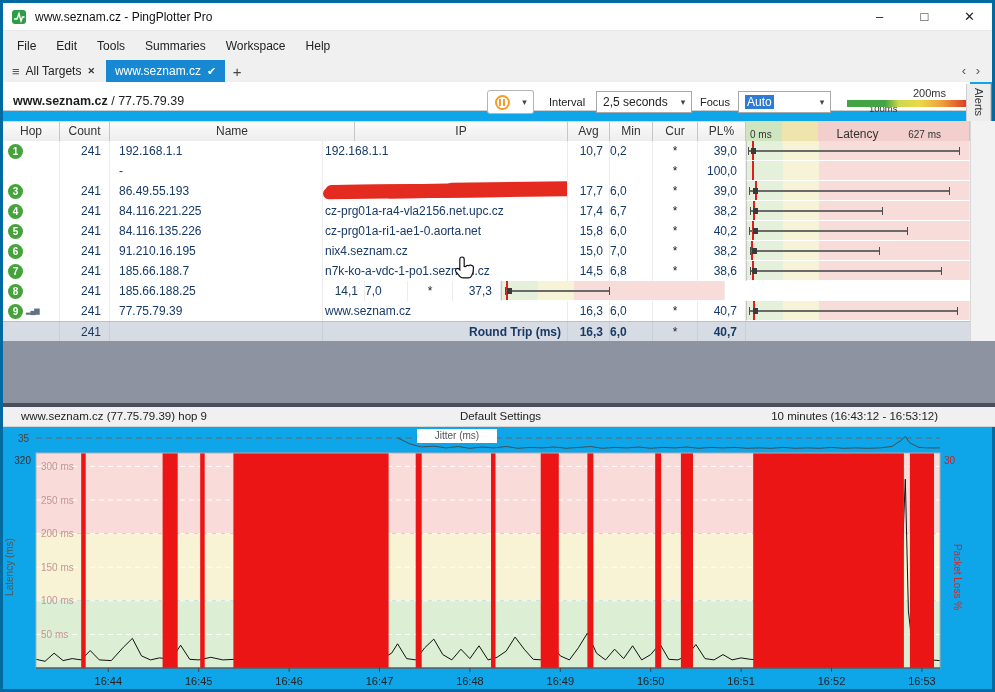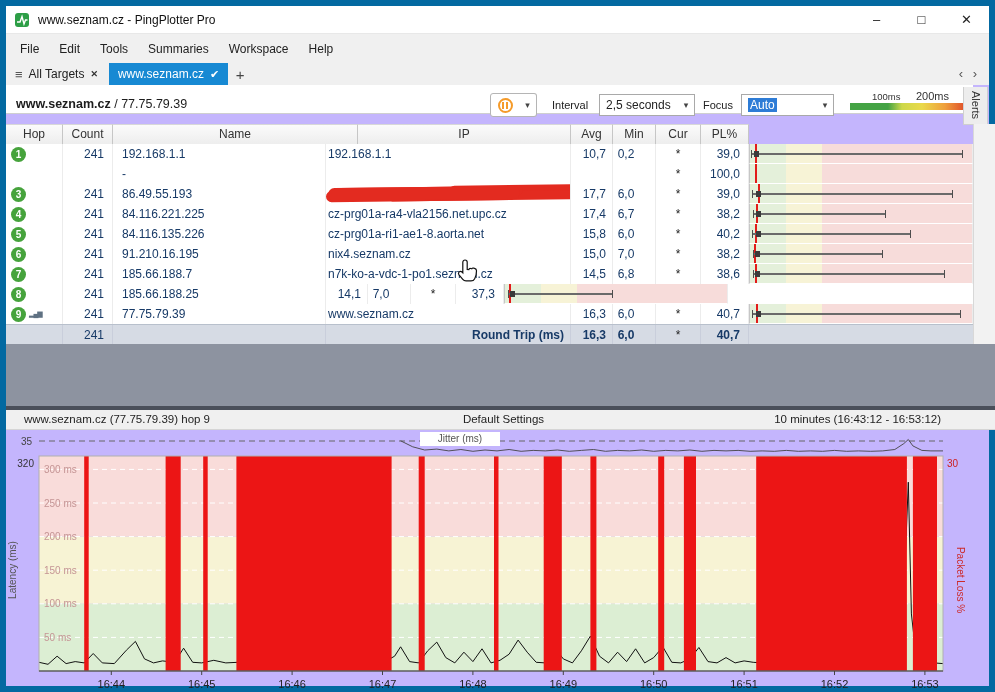--- a/index.html
+++ b/index.html
@@ -1,18 +1,18 @@
 <!DOCTYPE html>
 <html><head>
 <meta charset="utf-8">
 <style>
   *{margin:0;padding:0;box-sizing:border-box}
   html,body{width:995px;height:692px;overflow:hidden}
   body{font-family:"Liberation Sans",sans-serif;font-size:12px;color:#222;background:#fff}
-  .win{position:absolute;inset:0;border:6px solid #0369a1;background:#c4b5fd}
+  .win{position:absolute;inset:0;border:3px solid #0369a1;background:#0ea5e9}
 
   
   .titlebar{position:absolute;top:0;left:0;right:0;height:28px;background:#fff;border-bottom:1px solid #e8e8e8;display:flex;align-items:center}
   .app-icon{margin-left:8px;display:inline-flex}
   .title-text{margin-left:8px;font-size:12px;color:#111}
   .win-controls{margin-left:auto;display:flex;height:100%}
   .win-btn{width:45px;height:100%;display:flex;align-items:center;justify-content:center;font-size:13px;color:#222;cursor:default}
 
   
   .menubar{position:absolute;top:28px;left:0;right:0;height:29px;background:#f0f0f0;display:flex;align-items:center;padding-left:4px}
@@ -35,42 +35,42 @@
   .tb-target b{font-weight:bold}
   .pause-btn{position:absolute;left:484px;top:8px;width:30px;height:24px;border:1px solid #b5b5b5;border-radius:3px 0 0 3px;background:#fff;display:flex;align-items:center;justify-content:center}
   .pc{width:15px;height:15px;border:2px solid #f59b2a;border-radius:50%;display:flex;align-items:center;justify-content:center;gap:2px}
   .pc i{width:2px;height:7px;background:#f59b2a}
   .pause-dd{position:absolute;left:513px;top:8px;width:18px;height:24px;border:1px solid #b5b5b5;border-left:none;border-radius:0 3px 3px 0;background:#fff;font-size:9px;color:#444;display:flex;align-items:center;justify-content:center}
   .tb-label{position:absolute;top:14px;font-size:11px;color:#222}
   .combo{position:absolute;top:9px;height:22px;background:#fff;border:1px solid #a9a9a9;display:flex;align-items:center;justify-content:space-between;padding-left:6px;font-size:12px;color:#222}
   .combo-arrow{width:16px;text-align:center;color:#444;font-size:9px}
   .sel-text{background:#2e7cd6;color:#fff;padding:0 2px}
   .legend{position:absolute;left:844px;top:5px;width:128px;height:28px}
-  .legend-l1{position:absolute;top:1px;left:22px;font-size:9.5px;color:#333}
+  .legend-l1{position:absolute;top:16px;left:22px;font-size:9.5px;color:#333}
   .legend-l2{position:absolute;top:0;left:66px;font-size:11px;color:#333}
   .legend-bar{position:absolute;top:13px;left:0;width:128px;height:7px;background:linear-gradient(90deg,#44a344 0 38px,#cdd84a 52px,#ead94a 72px,#ef9f3c 95px,#dd4227 118px,#d03322 128px)}
   .alerts-tab{position:absolute;right:1px;top:81px;width:25px;height:38px;background:#ededed;border:1px solid #cfcfcf;border-top:none;display:flex;align-items:center;justify-content:center;writing-mode:vertical-rl;font-size:11px;color:#333}
 
   
   .thead{position:absolute;top:118px;left:0;width:967px;height:20px;display:flex}
   .hc{height:27px;line-height:19px;text-align:center;font-size:12px;color:#333;background:linear-gradient(#fbfbfb,#e9e9e9);border-right:1px solid #c6c6c6;border-bottom:1px solid #b0b0b0;border-top:1px solid #d8d8d8}
   .c-hop{width:57px}.c-count{width:50px}.c-ip{width:213px}.c-name{width:245px}
   .c-avg{width:42px}.c-min{width:43px}.c-cur{width:45px}.c-pl{width:48px}.c-lat{width:224px;position:relative}
   .lat-head{background:linear-gradient(90deg,#cfe5c0 0 36px,#eee4ac 36px 72px,#f2cfcd 72px 100%);display:flex;align-items:center}
   .lh-min{position:absolute;left:4px;font-size:10px;color:#333}
   .lh-title{width:100%;text-align:center;font-size:12px;color:#333}
   .lh-max{position:absolute;right:28px;font-size:10px;color:#333}
   .tbody{position:absolute;top:138px;left:0;width:967px}
   .trow{display:flex;height:20px;line-height:20px;background:#fff}
   .trow .c{border-right:1px solid #ececec;height:20px;overflow:hidden;white-space:nowrap}
   .trow .c-count{text-align:right;padding-right:8px;color:#173a67}
   .trow .c-ip{padding-left:9px;color:#173a67}
   .trow .c-name{padding-left:2px;color:#173a67;position:relative}
   .trow .c-avg{text-align:right;padding-right:6px;color:#173a67}
-  .trow .c-min{text-align:center;padding-right:16px;color:#173a67}
+  .trow .c-min{text-align:left;padding-right:16px;color:#173a67}
   .trow .c-cur{text-align:center;color:#222}
   .trow .c-pl{text-align:right;padding-right:8px;color:#173a67}
   .hopcell{display:flex;align-items:center;gap:3px}
   .badge{width:15px;height:15px;border-radius:50%;background:#46a33c;color:#fff;font-size:10px;font-weight:bold;display:inline-flex;align-items:center;justify-content:center;margin-left:5px;line-height:15px}
   .bars-ico{font-size:7px;color:#5f7182;letter-spacing:-1px}
   .latband{background:linear-gradient(90deg,#e4f0da 0 36px,#f7f3d6 36px 72px,#f7dcda 72px 100%);border-bottom:1px solid #fff;border-left:1px solid #c6c6c6}
   .range{position:absolute;top:9px;height:2px;background:#6a6a6a}
   .range::before,.range::after{content:"";position:absolute;top:-3px;width:1px;height:8px;background:#4d4d4d}
   .range::before{left:0}.range::after{right:0}
   .avgm{position:absolute;top:7px;width:5px;height:6px;background:#3a3a3a}
@@ -169,20 +169,25 @@
 
   <div class="thead">
     <div class="hc c-hop">Hop</div>
     <div class="hc c-count">Count</div>
     <div class="hc c-name">Name</div>
     <div class="hc c-ip">IP</div>
     <div class="hc c-avg">Avg</div>
     <div class="hc c-min">Min</div>
     <div class="hc c-cur">Cur</div>
     <div class="hc c-pl">PL%</div>
+    <div class="hc c-lat lat-head">
+      <span class="lh-min">0 ms</span>
+      <span class="lh-title">Latency</span>
+      <span class="lh-max">627 ms</span>
+    </div>
   </div>
 
   <div class="tbody">
       <div class="trow">
         <div class="c c-hop hopcell">
           <span class="badge">1</span>
         </div>
         <div class="c c-count">241</div>
         <div class="c c-ip">192.168.1.1</div>
         <div class="c c-name">192.168.1.1</div>
@@ -244,21 +249,21 @@
           <span class="range" style="left:3px;width:133px"></span>
           <span class="avgm" style="left:6px"></span>
         </div>
       </div>
       <div class="trow">
         <div class="c c-hop hopcell">
           <span class="badge">5</span>
         </div>
         <div class="c c-count">241</div>
         <div class="c c-ip">84.116.135.226</div>
-        <div class="c c-name">cz-prg01a-ri1-ae1-8.aorta.net</div>
+        <div class="c c-name">cz-prg01a-ri1-ae1-0.aorta.net</div>
         <div class="c c-avg">15,8</div>
         <div class="c c-min">6,0</div>
         <div class="c c-cur">*</div>
         <div class="c c-pl">40,2</div>
         <div class="c c-lat latband">
           <span class="curline" style="left:5px"></span>
           <span class="range" style="left:2px;width:159px"></span>
           <span class="avgm" style="left:6px"></span>
         </div>
       </div>

